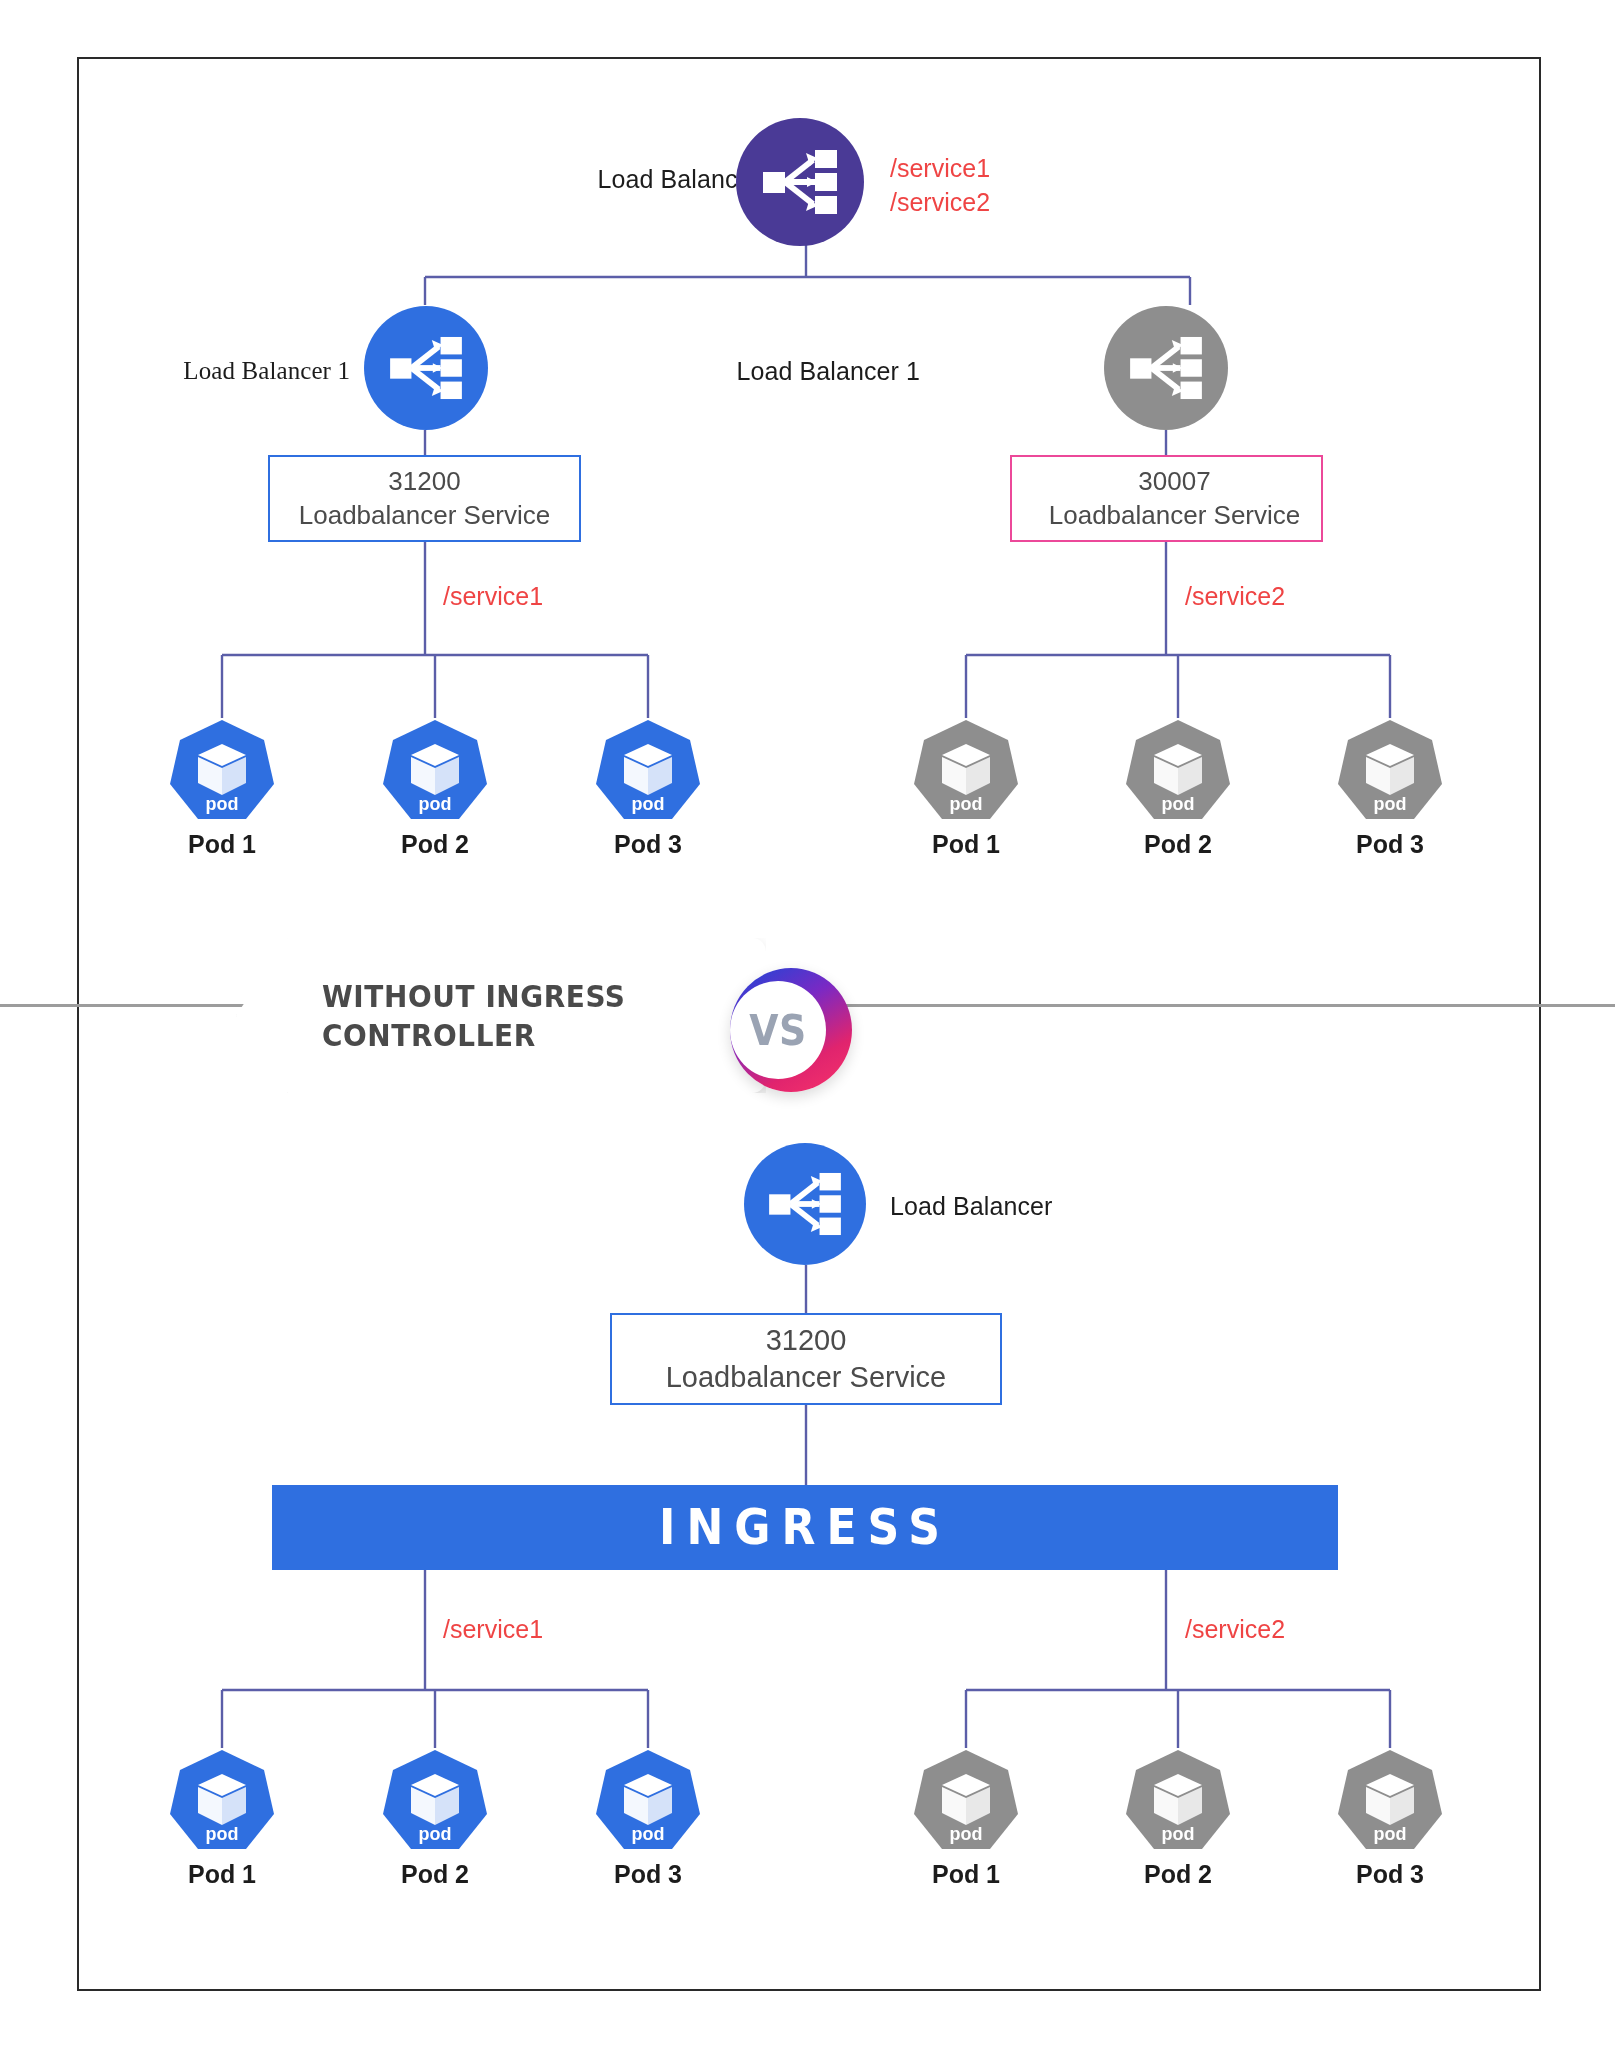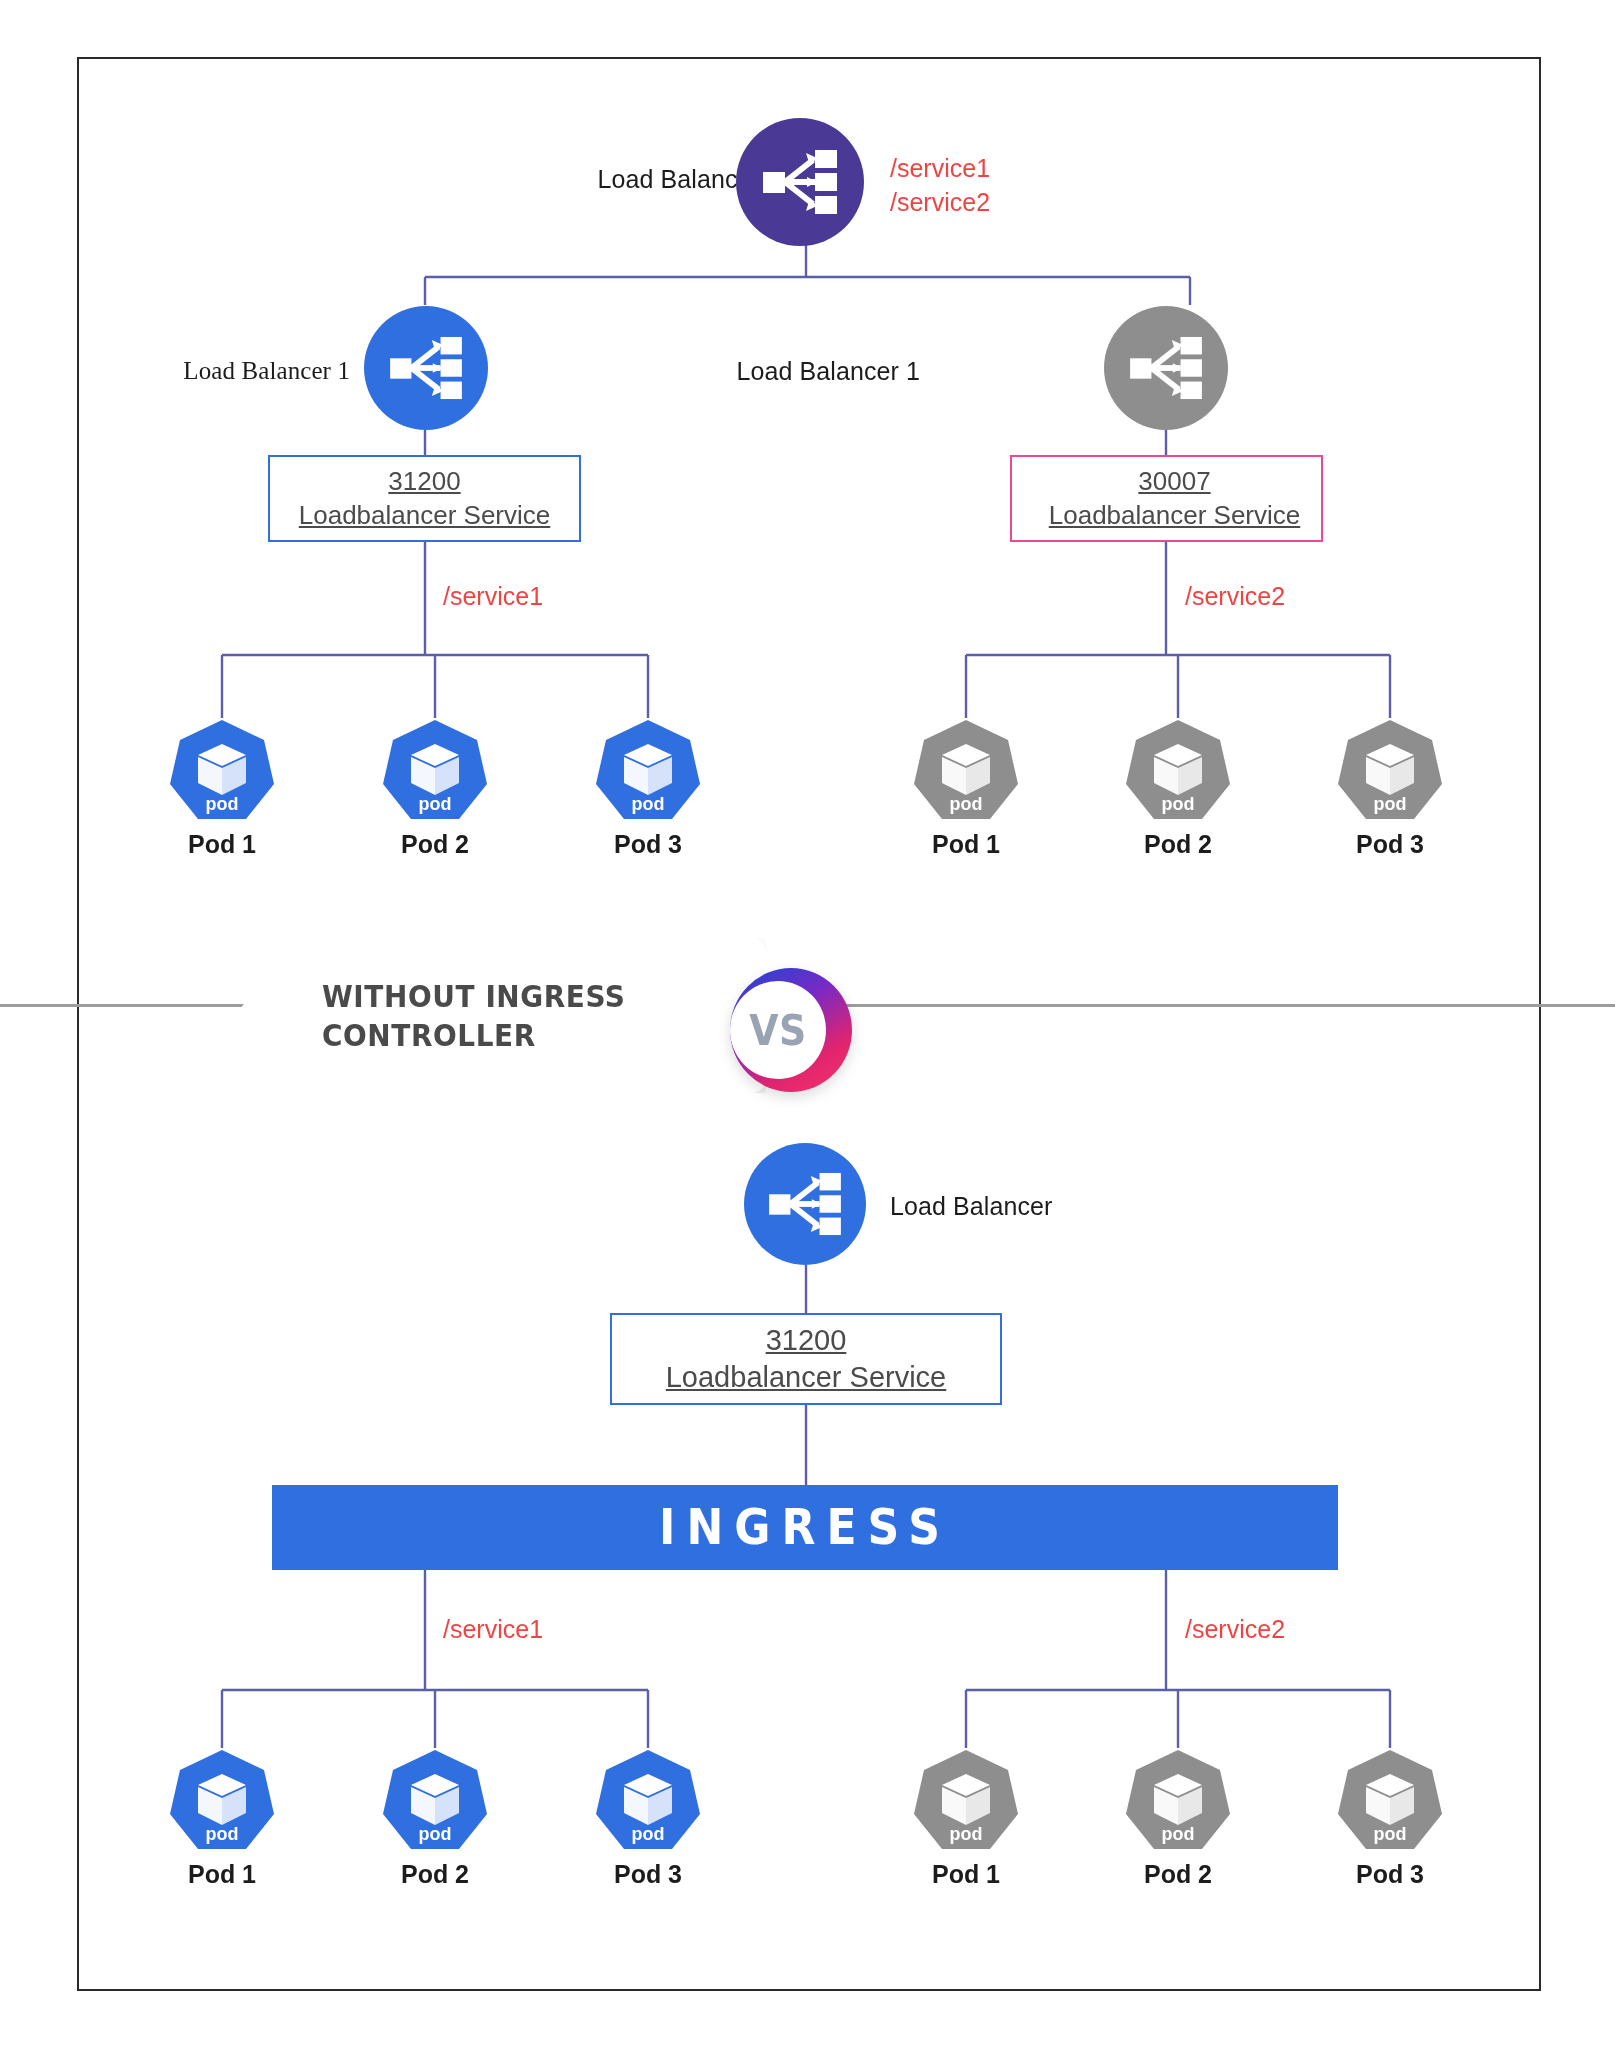--- a/index.html
+++ b/index.html
@@ -49,21 +49,20 @@
 
   
   .svc-box {
     position: absolute;
     border: 2px solid #ec4899;
     background: #ffffff;
     display: flex; flex-direction: column;
     align-items: center; justify-content: center;
     color: #4b4b4b; font-size: 26px; line-height: 1.28;
     text-align: left;
-    text-decoration: underline;
   }
   .svc-box.accent { border-color: #2f6fe0; }
 
   
   .pod { position: absolute; width: 108px; height: 104px; font-weight: bold; }
   .pod .hept { position:absolute; inset:0; }
   .pod-name {
     position: absolute; top: 112px; left: 50%; transform: translateX(-50%);
     font-size: 25px; color: #1c1c1c; white-space: nowrap;
   }

